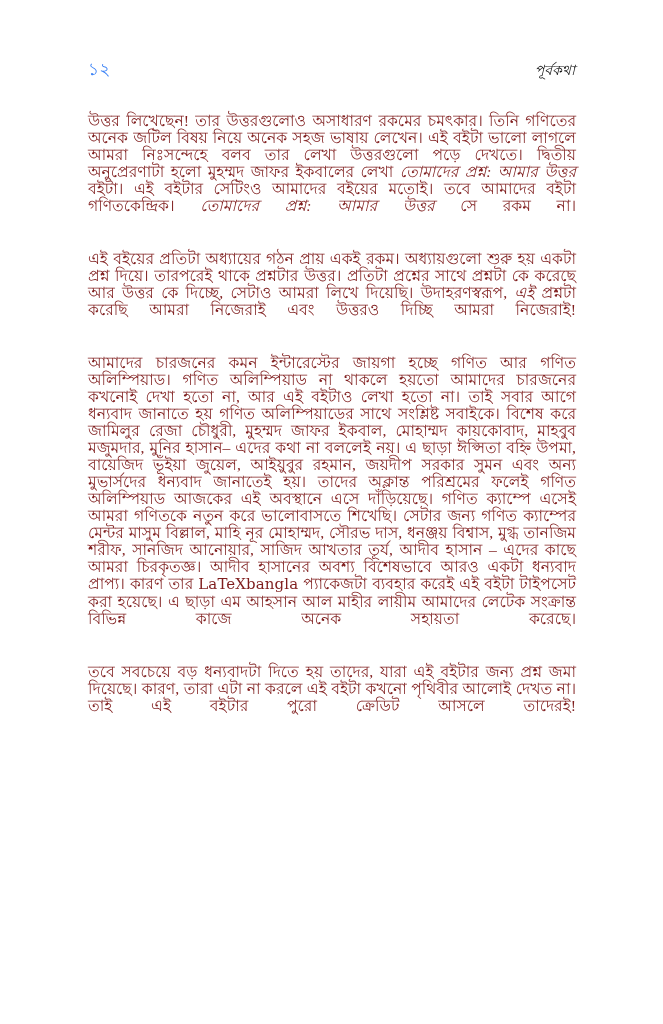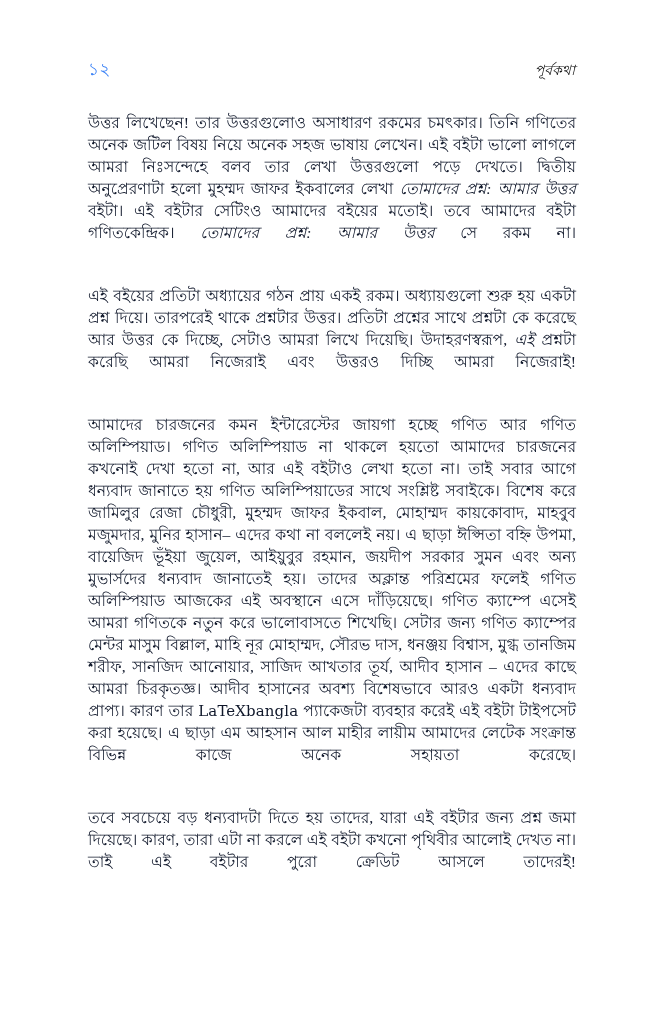--- a/index.html
+++ b/index.html
@@ -48,22 +48,22 @@
     position: absolute;
     top: 112px;
     left: 88px;
     width: 488px;
   }
 
   p.para {
     margin: 0 0 19px 0;
     font-family: "Liberation Serif", "DejaVu Serif", serif;
     font-size: 15.6px;
-    line-height: 22px;
-    color: #0f172a;
+    line-height: 17px;
+    color: #7f1d1d;
     text-align: justify;
     text-justify: inter-word;
     word-spacing: 0.5px;
     hyphens: none;
   }
 
   p.para:last-child {
     margin-bottom: 0;
   }
 

